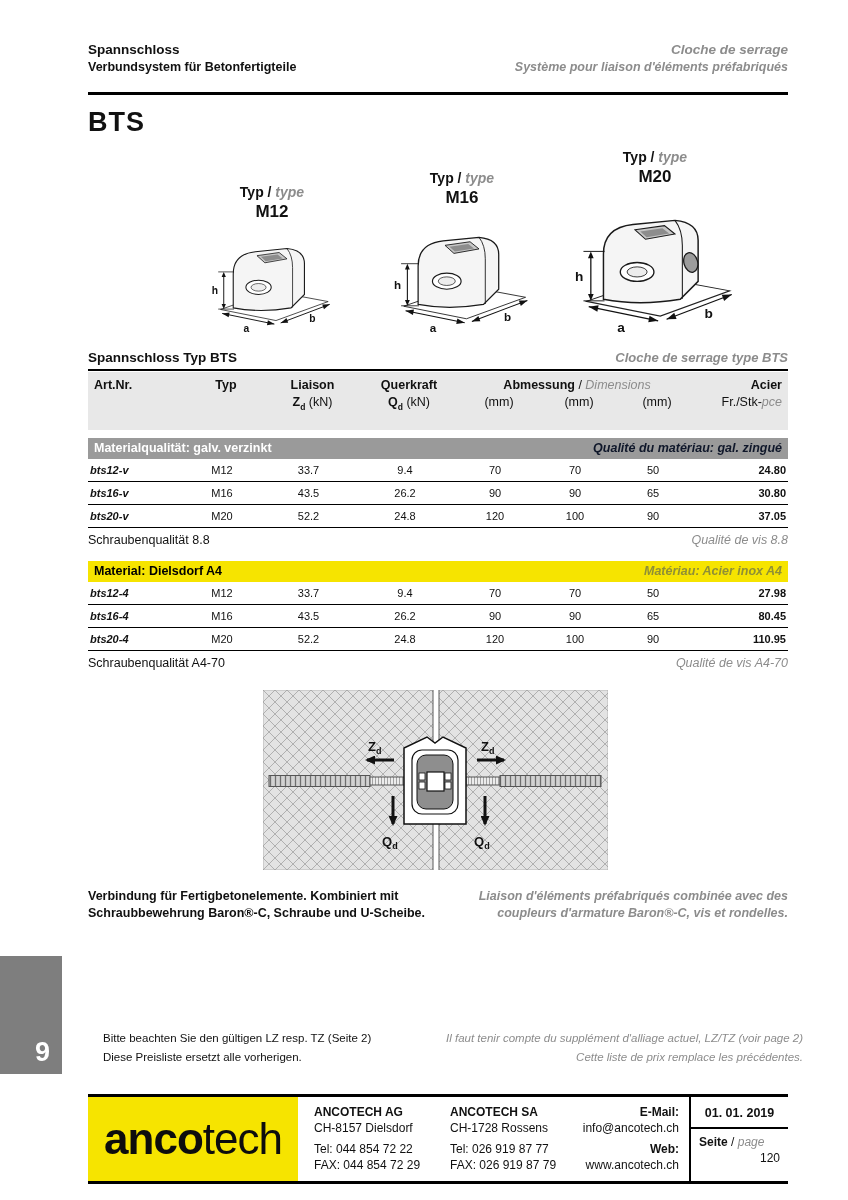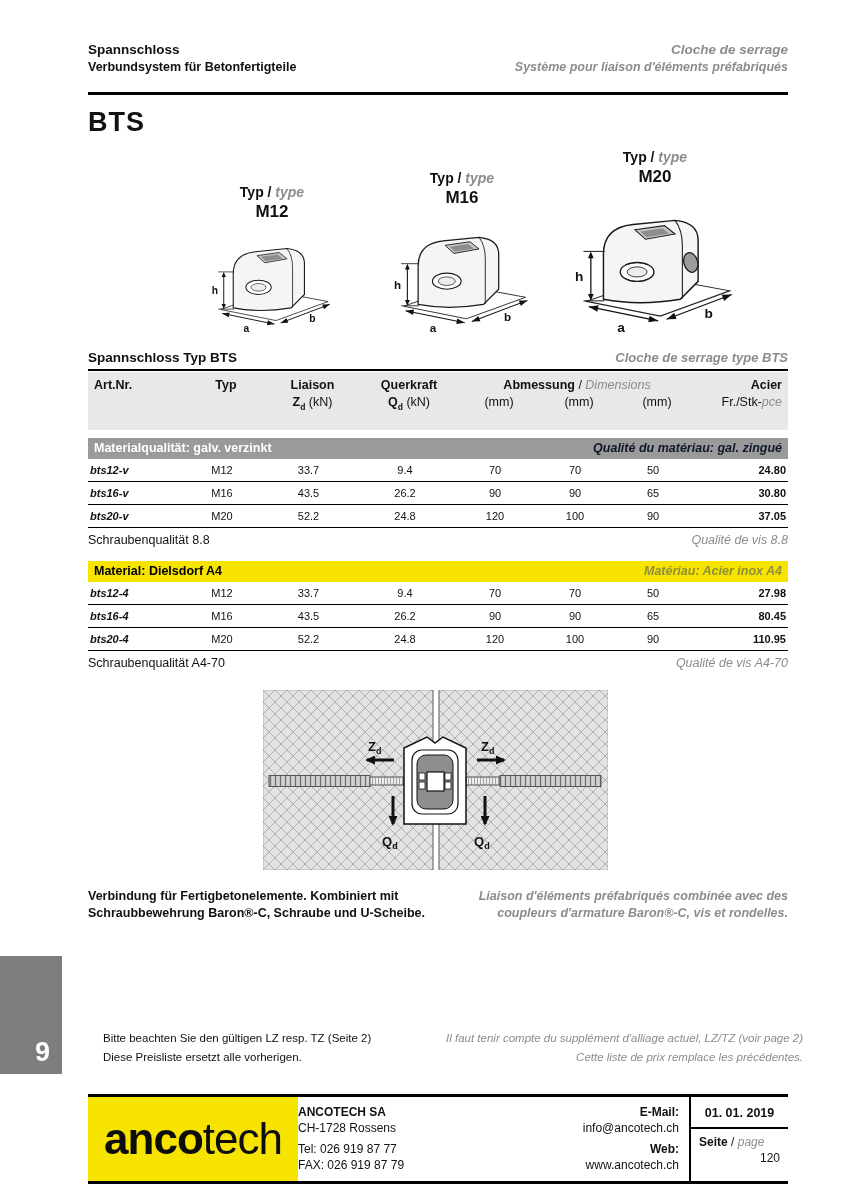--- a/index.html
+++ b/index.html
@@ -353,20 +353,26 @@
       <span>Diese Preisliste ersetzt alle vorherigen.</span>
       <span class="fr">Cette liste de prix remplace les précédentes.</span>
     </div>
   </div>
 
   <div class="footer">
     <div class="f-logo">
       <span class="bold">anco</span>
         <span>tech</span>
     </div>
+    <div class="f-col f-c1">
+      <div class="name">ANCOTECH AG</div>
+      <div>CH-8157  Dielsdorf</div>
+      <div class="tel">Tel:   044 854 72 22</div>
+      <div>FAX: 044 854 72 29</div>
+    </div>
     <div class="f-col f-c2">
       <div class="name">ANCOTECH SA</div>
       <div>CH-1728 Rossens</div>
       <div class="tel">Tel:   026 919 87 77</div>
       <div>FAX: 026 919 87 79</div>
     </div>
     <div class="f-col f-c3">
       <div class="lbl">E-Mail:</div>
       <div>info@ancotech.ch</div>
       <div class="lbl tel">Web:</div>

